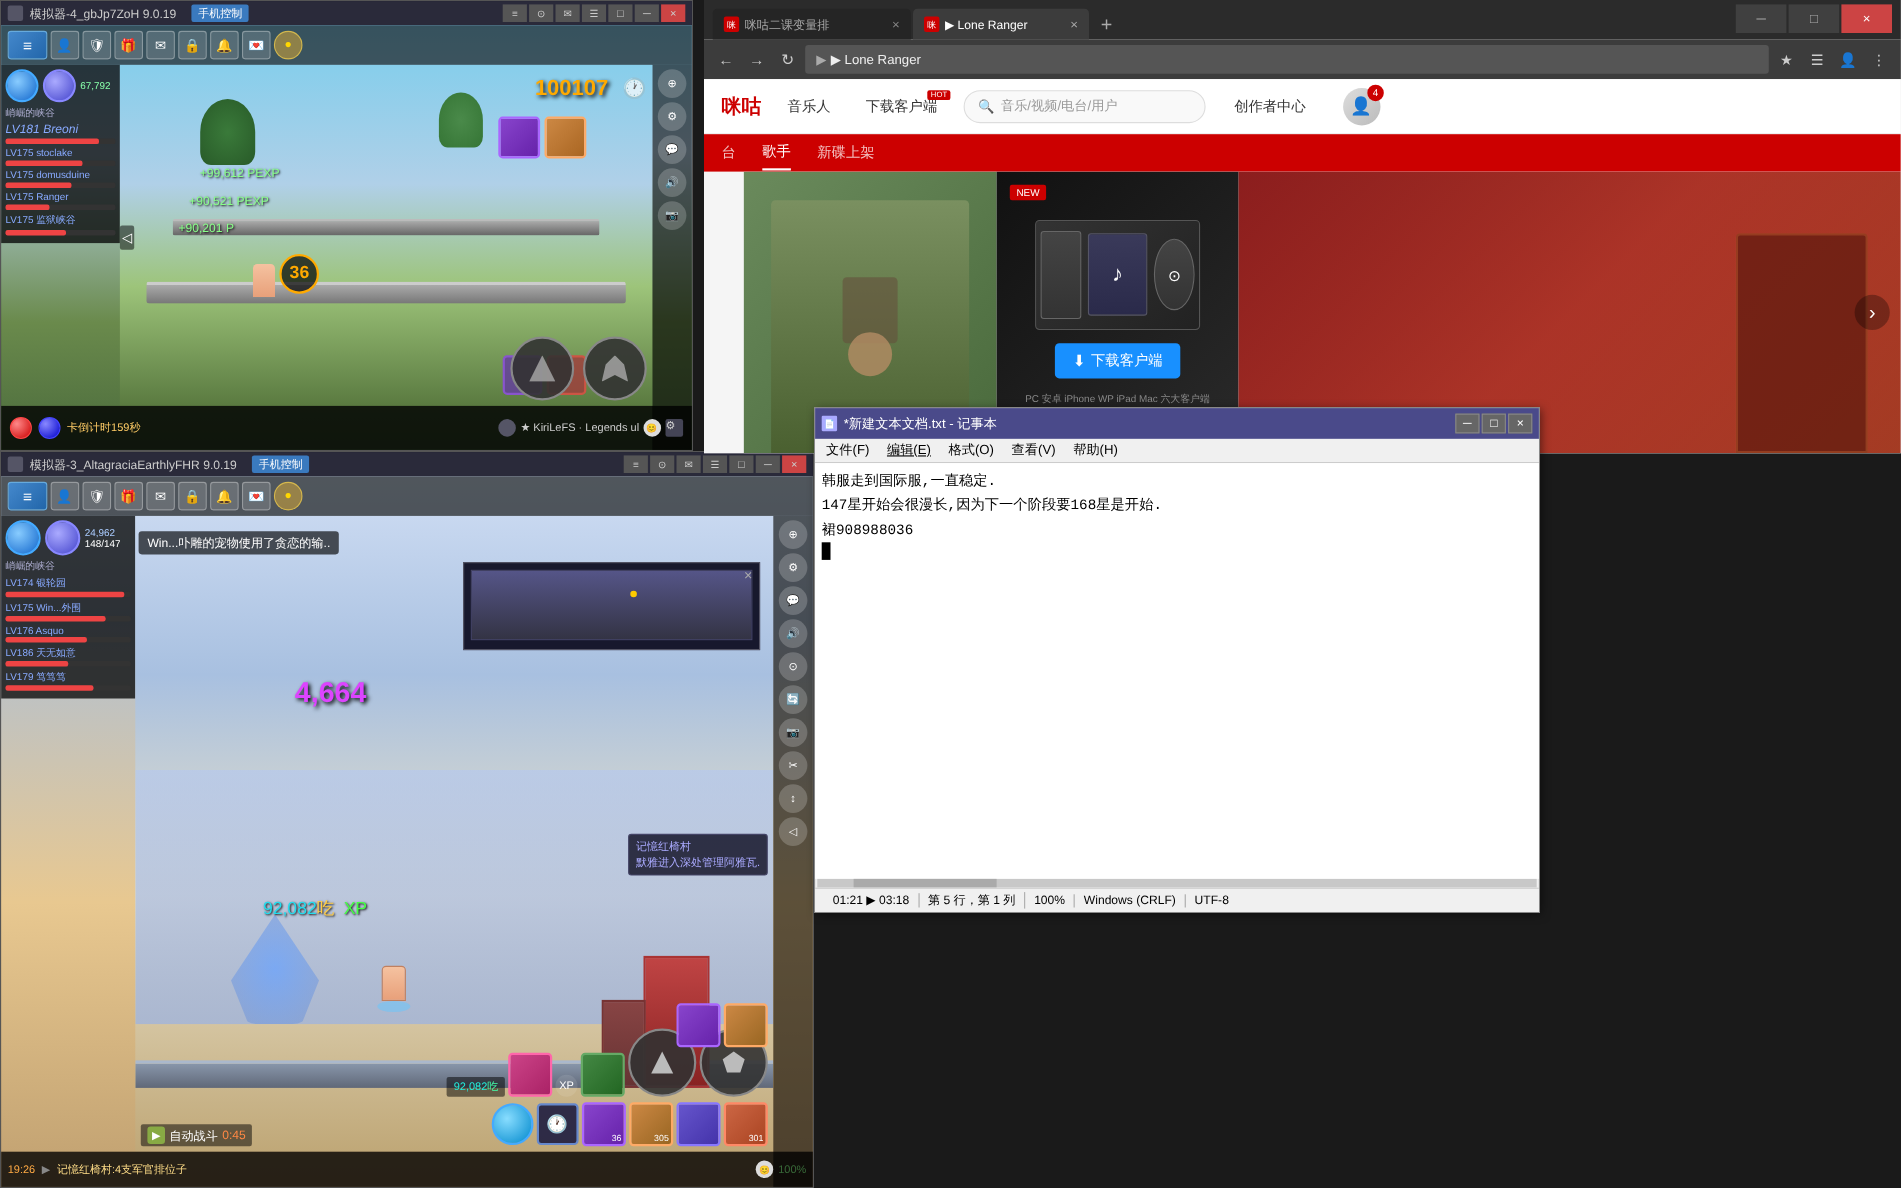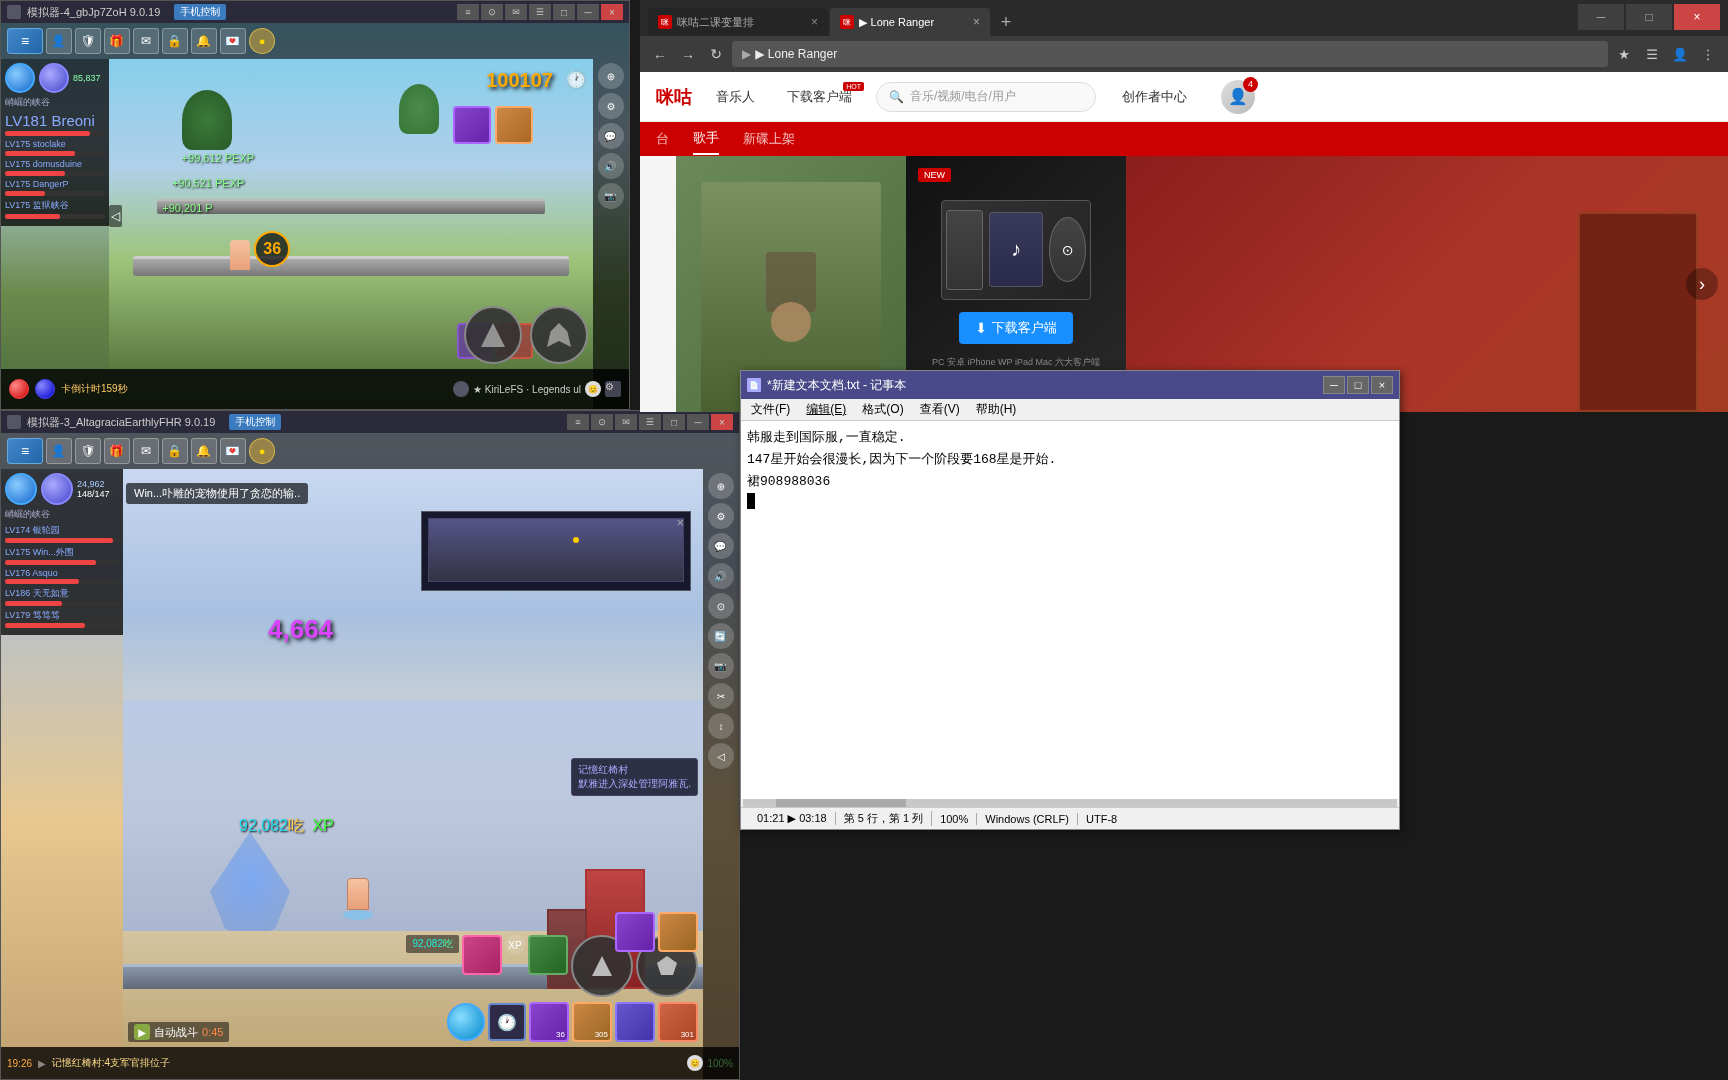--- a/index.html
+++ b/index.html
@@ -152,42 +152,42 @@
     <div style="position:absolute;left:0;top:36px;width:108px;background:rgba(0,0,0,0.75);padding:4px;">
 
       <div style="display:flex;align-items:center;gap:4px;margin-bottom:3px;">
         <div style="position:relative;">
           <div style="width:30px;height:30px;border-radius:50%;background:radial-gradient(circle at 35% 35%,#88ccff,#1166cc);border:2px solid #44aaff;"></div>
         </div>
         <div style="position:relative;">
           <div style="width:30px;height:30px;border-radius:50%;background:radial-gradient(circle at 35% 35%,#aaaaff,#4444cc);border:2px solid #8888ff;"></div>
         </div>
         <div style="font-size:9px;color:#aaccff;">
-          <div style="color:#88ffaa;">85,837</div>
+          <div style="color:#88ffaa;">67,792</div>
         </div>
       </div>
 
       <div style="font-size:9px;color:#aaaacc;margin-bottom:3px;">
         <span>峭崛的峡谷</span>
       </div>
 
       <div>
-        <div style="margin-bottom:2px;font-size:15px;color:#88aaff;">LV181 Breoni</div>
+        <div style="margin-bottom:2px;font-size:11px;color:#88aaff;font-style:italic;">LV181 Breoni</div>
         <div style="width:100%;height:5px;background:#333;border-radius:2px;margin-bottom:3px;">
             <div style="width:85%;height:100%;background:#e44;border-radius:2px;"></div>
           </div>
         <div style="margin-bottom:2px;font-size:9px;color:#88aaff;">LV175 stoclake</div>
         <div style="width:100%;height:5px;background:#333;border-radius:2px;margin-bottom:3px;">
             <div style="width:70%;height:100%;background:#e44;border-radius:2px;"></div>
           </div>
         <div style="margin-bottom:2px;font-size:9px;color:#88aaff;">LV175 domusduine</div>
         <div style="width:100%;height:5px;background:#333;border-radius:2px;margin-bottom:3px;">
             <div style="width:60%;height:100%;background:#e44;border-radius:2px;"></div>
           </div>
-        <div style="margin-bottom:2px;font-size:9px;color:#88aaff;">LV175 DangerP</div>
+        <div style="margin-bottom:2px;font-size:9px;color:#88aaff;">LV175 Ranger</div>
         <div style="width:100%;height:5px;background:#333;border-radius:2px;margin-bottom:3px;">
             <div style="width:40%;height:100%;background:#e44;border-radius:2px;"></div>
           </div>
         <div style="margin-bottom:2px;font-size:9px;color:#88aaff;">LV175 监狱峡谷</div>
         <div style="width:100%;height:5px;background:#333;border-radius:2px;margin-bottom:3px;">
             <div style="width:55%;height:100%;background:#e44;border-radius:2px;"></div>
           </div>
       </div>
     </div>
 
@@ -412,21 +412,21 @@
 
         <div style="position:relative;width:40px;height:40px;border-radius:4px;background:linear-gradient(135deg,#6655cc,#4433aa);border:2px solid #8877ff;cursor:pointer;">
           <div style="position:absolute;bottom:1px;right:2px;font-size:8px;color:#fff;"></div>
         </div>
 
         <div style="position:relative;width:40px;height:40px;border-radius:4px;background:linear-gradient(135deg,#cc6644,#aa4422);border:2px solid #ff8866;cursor:pointer;">
           <div style="position:absolute;bottom:1px;right:2px;font-size:8px;color:#fff;">301</div>
         </div>
       </div>
 
-      <div style="position:absolute;bottom:50px;right:5px;display:flex;gap:3px;align-items:flex-start;">
+      <div style="position:absolute;bottom:50px;right:5px;display:flex;gap:3px;align-items:flex-end;">
 
         <div style="font-size:10px;color:#22eedd;background:rgba(0,0,0,0.5);padding:2px 6px;border-radius:2px;">
           <span>92,082</span><span style="color:#44ffaa;">吃</span>
         </div>
 
         <div style="position:relative;width:40px;height:40px;border-radius:4px;background:linear-gradient(135deg,#cc4488,#aa2266);border:2px solid #ff66aa;cursor:pointer;"></div>
         <div style="width:20px;height:20px;border-radius:50%;background:rgba(255,255,255,0.1);display:flex;align-items:center;justify-content:center;font-size:10px;color:#fff;">XP</div>
         <div style="position:relative;width:40px;height:40px;border-radius:4px;background:linear-gradient(135deg,#448844,#226622);border:2px solid #66aa66;cursor:pointer;"></div>
 
         <div style="width:62px;height:62px;border-radius:50%;background:rgba(50,50,50,0.9);border:2px solid #888;display:flex;align-items:center;justify-content:center;cursor:pointer;">

